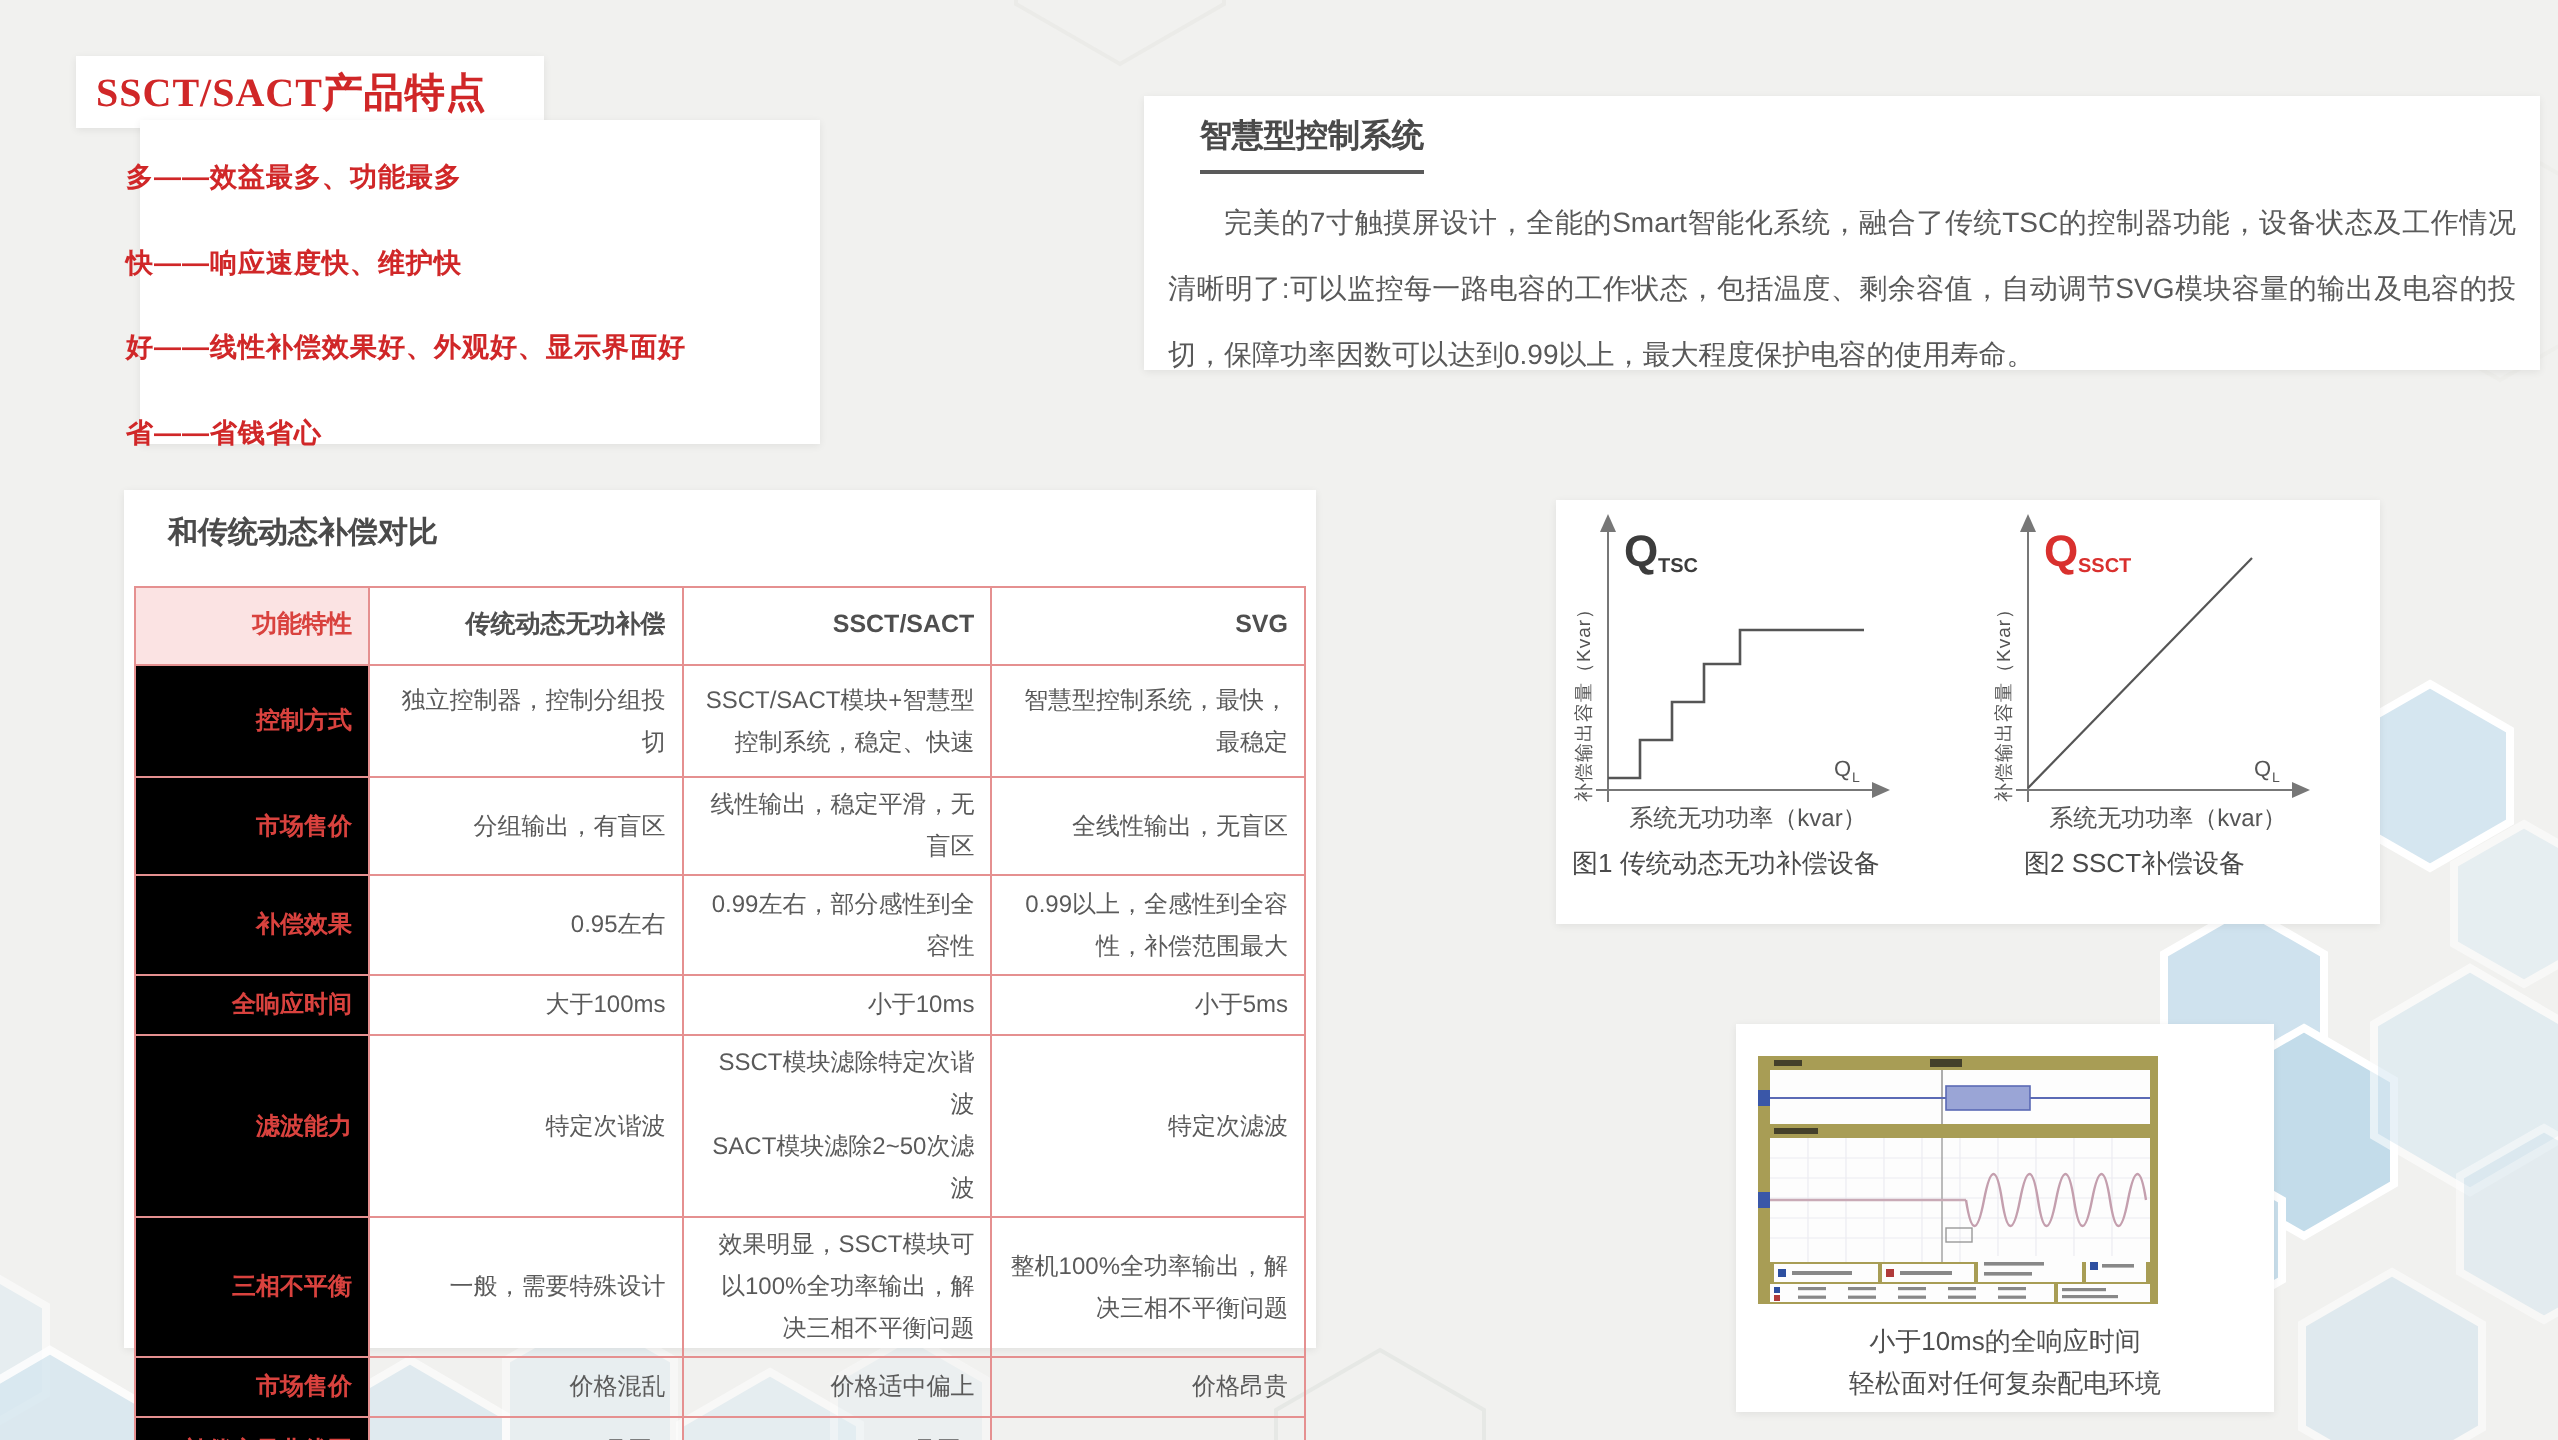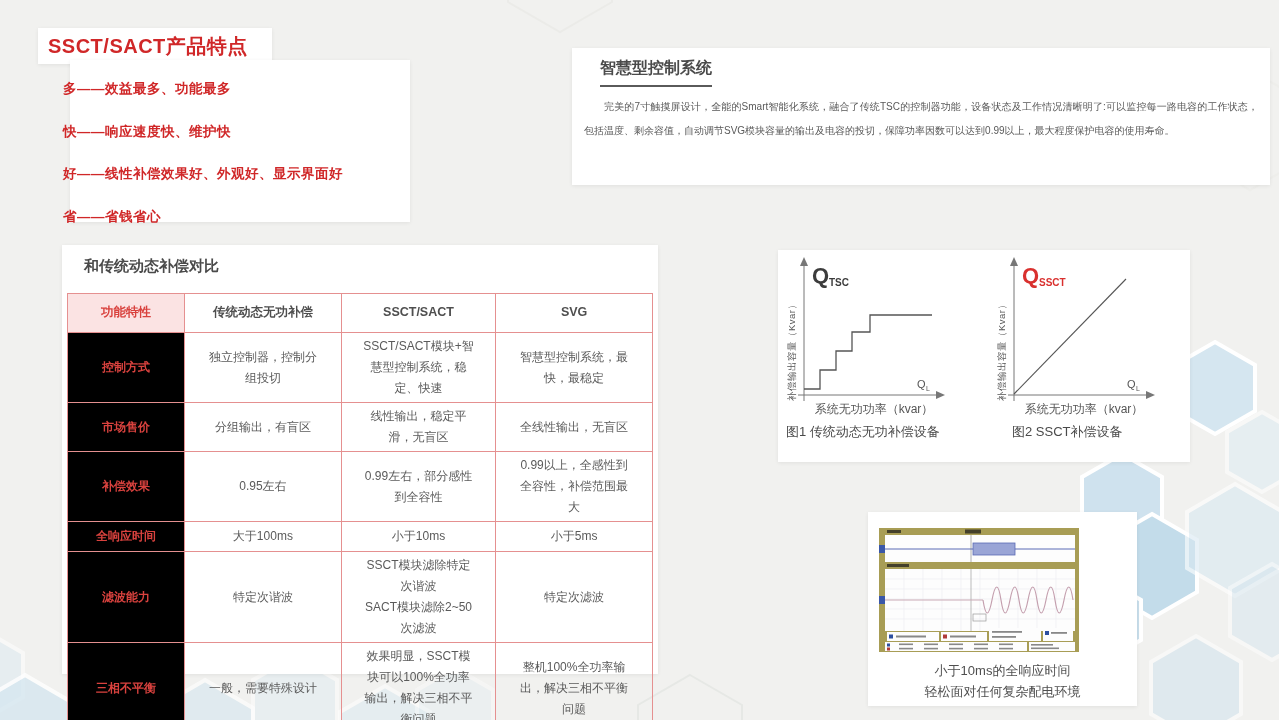--- a/index.html
+++ b/index.html
@@ -6,44 +6,44 @@
   .slide{
     position:relative;width:1279px;height:720px;overflow:hidden;
     background:#f1f1ef;
     font-family:"Liberation Sans","DejaVu Sans",sans-serif;
     color:#4a4a4a;
   }
   .deco{position:absolute;inset:0;z-index:0;pointer-events:none;}
   .whitebox,.card{position:absolute;background:#ffffff;box-shadow:0 1px 4px rgba(0,0,0,0.07);z-index:1;}
   .main-title{
     position:absolute;left:48px;top:33px;z-index:2;margin:0;
-    font-size:20px;font-weight:bold;color:#d02728;letter-spacing:0.5px;
+    font-size:20px;font-weight:bold;color:#d02728;letter-spacing:0.5px;font-family:Liberation Serif, serif;
   }
   .feature-list{position:absolute;left:63px;top:80px;z-index:2;}
   .feature{font-size:13.5px;font-weight:bold;color:#d02728;margin-bottom:24.5px;letter-spacing:0.5px;}
 
   
   .smart-card{left:572px;top:48px;width:698px;height:137px;}
   .smart-card h2{margin:10px 0 0 28px;font-size:16px;color:#4a4a4a;}
   .underlined{display:inline-block;border-bottom:2px solid #5a5a5a;padding-bottom:6px;}
   .smart-card p{
-    margin:8px 12px 0 12px;font-size:10px;color:#595959;line-height:2.35;
+    margin:8px 12px 0 12px;font-size:14px;color:#595959;line-height:2.35;
     text-align:justify;text-indent:2em;
   }
 
   
   .cmp-card{left:62px;top:245px;width:596px;height:429px;}
   .cmp-card h2{margin:12px 0 0 22px;font-size:15px;color:#4a4a4a;}
   .cmp-table{
     position:absolute;left:5px;top:48px;width:586px;
     border-collapse:collapse;table-layout:fixed;
   }
   .cmp-table th,.cmp-table td{
-    border:1px solid #e59090;font-size:12px;text-align:center;vertical-align:middle;
-    padding:3px 20px;color:#5a5a5a;line-height:1.75;white-space:pre-line;margin-top:47px;
+    border:1px solid #e59090;font-size:12px;text-align:right;vertical-align:middle;
+    padding:3px 8px;color:#5a5a5a;line-height:1.75;white-space:pre-line;margin-top:47px;
   }
   .cmp-table thead th{height:32px;font-weight:bold;color:#4f4f4f;font-size:12.5px;}
   .cmp-table th.feat-col{background:#fbe3e3;color:#d9423e;font-weight:bold;}
   .cmp-table tbody th.feat-col{background:#000000;}
   .cmp-table col.c1{width:20%;} .cmp-table col.c2{width:26.8%;}
   .cmp-table col.c3{width:26.4%;} .cmp-table col.c4{width:26.8%;}
   .cmp-table tbody tr:nth-child(1){height:56px;}
   .cmp-table tbody tr:nth-child(2){height:30px;}
   .cmp-table tbody tr:nth-child(3){height:50px;}
   .cmp-table tbody tr:nth-child(4){height:30px;}

